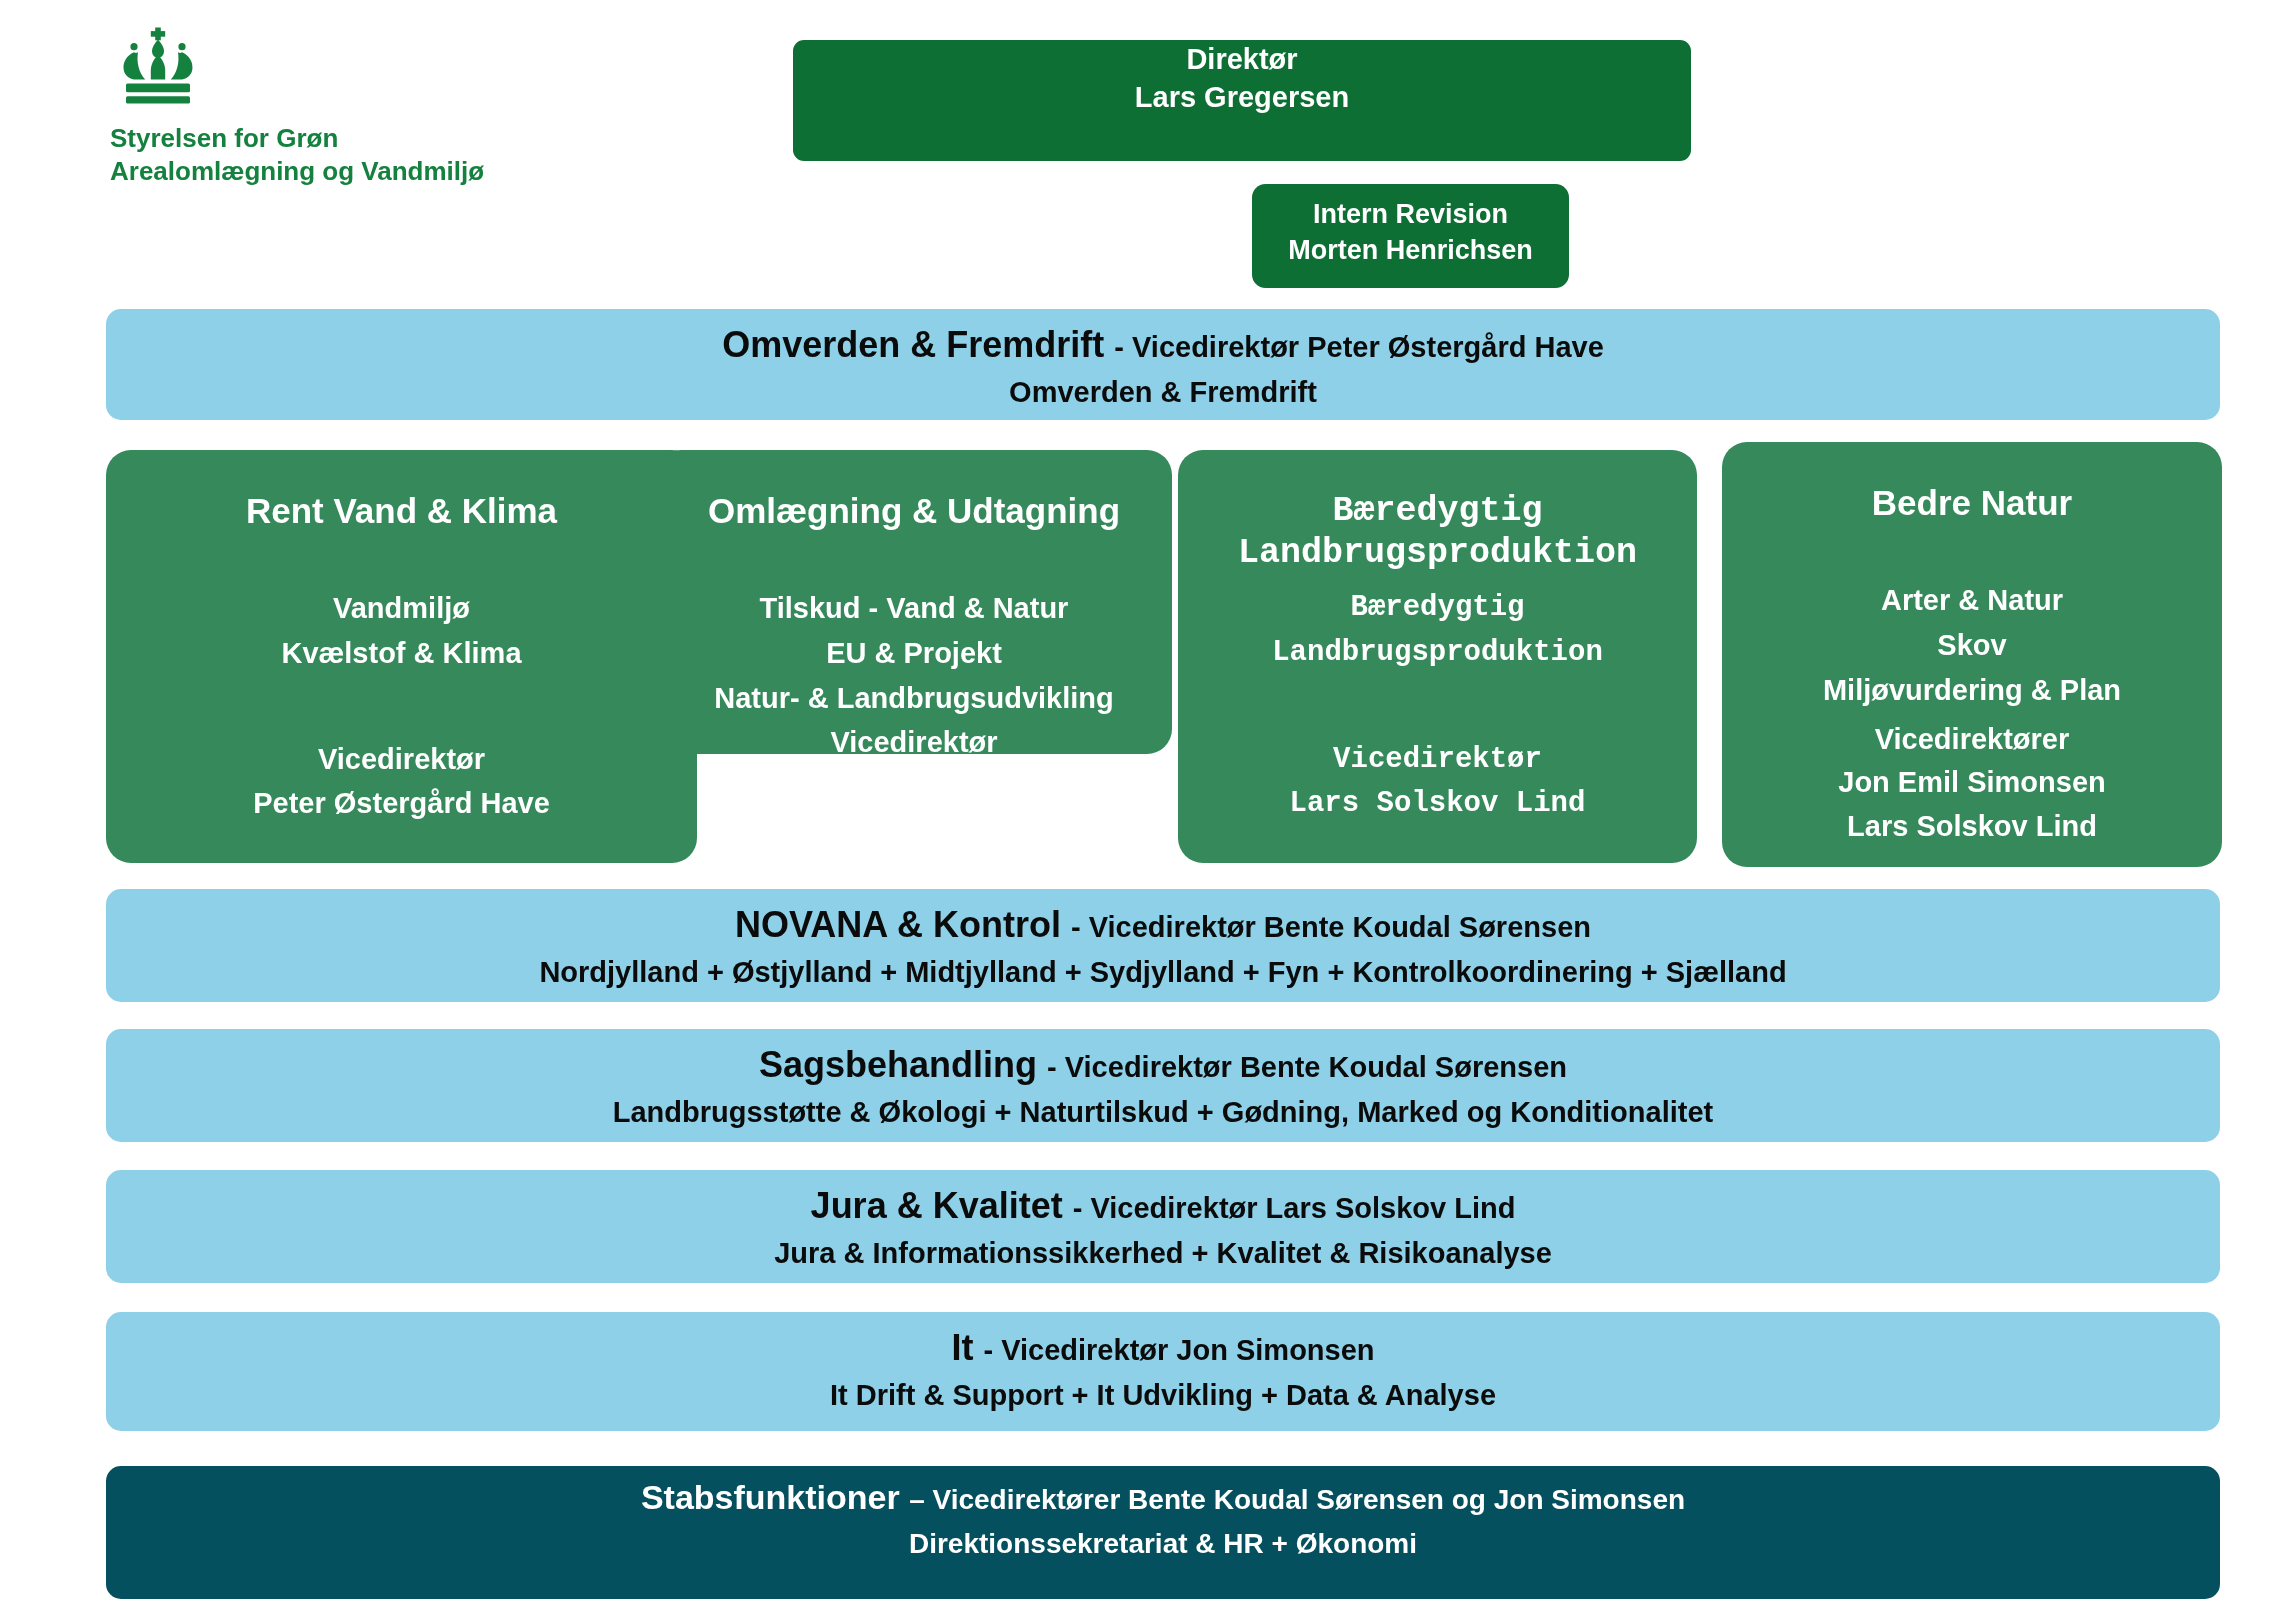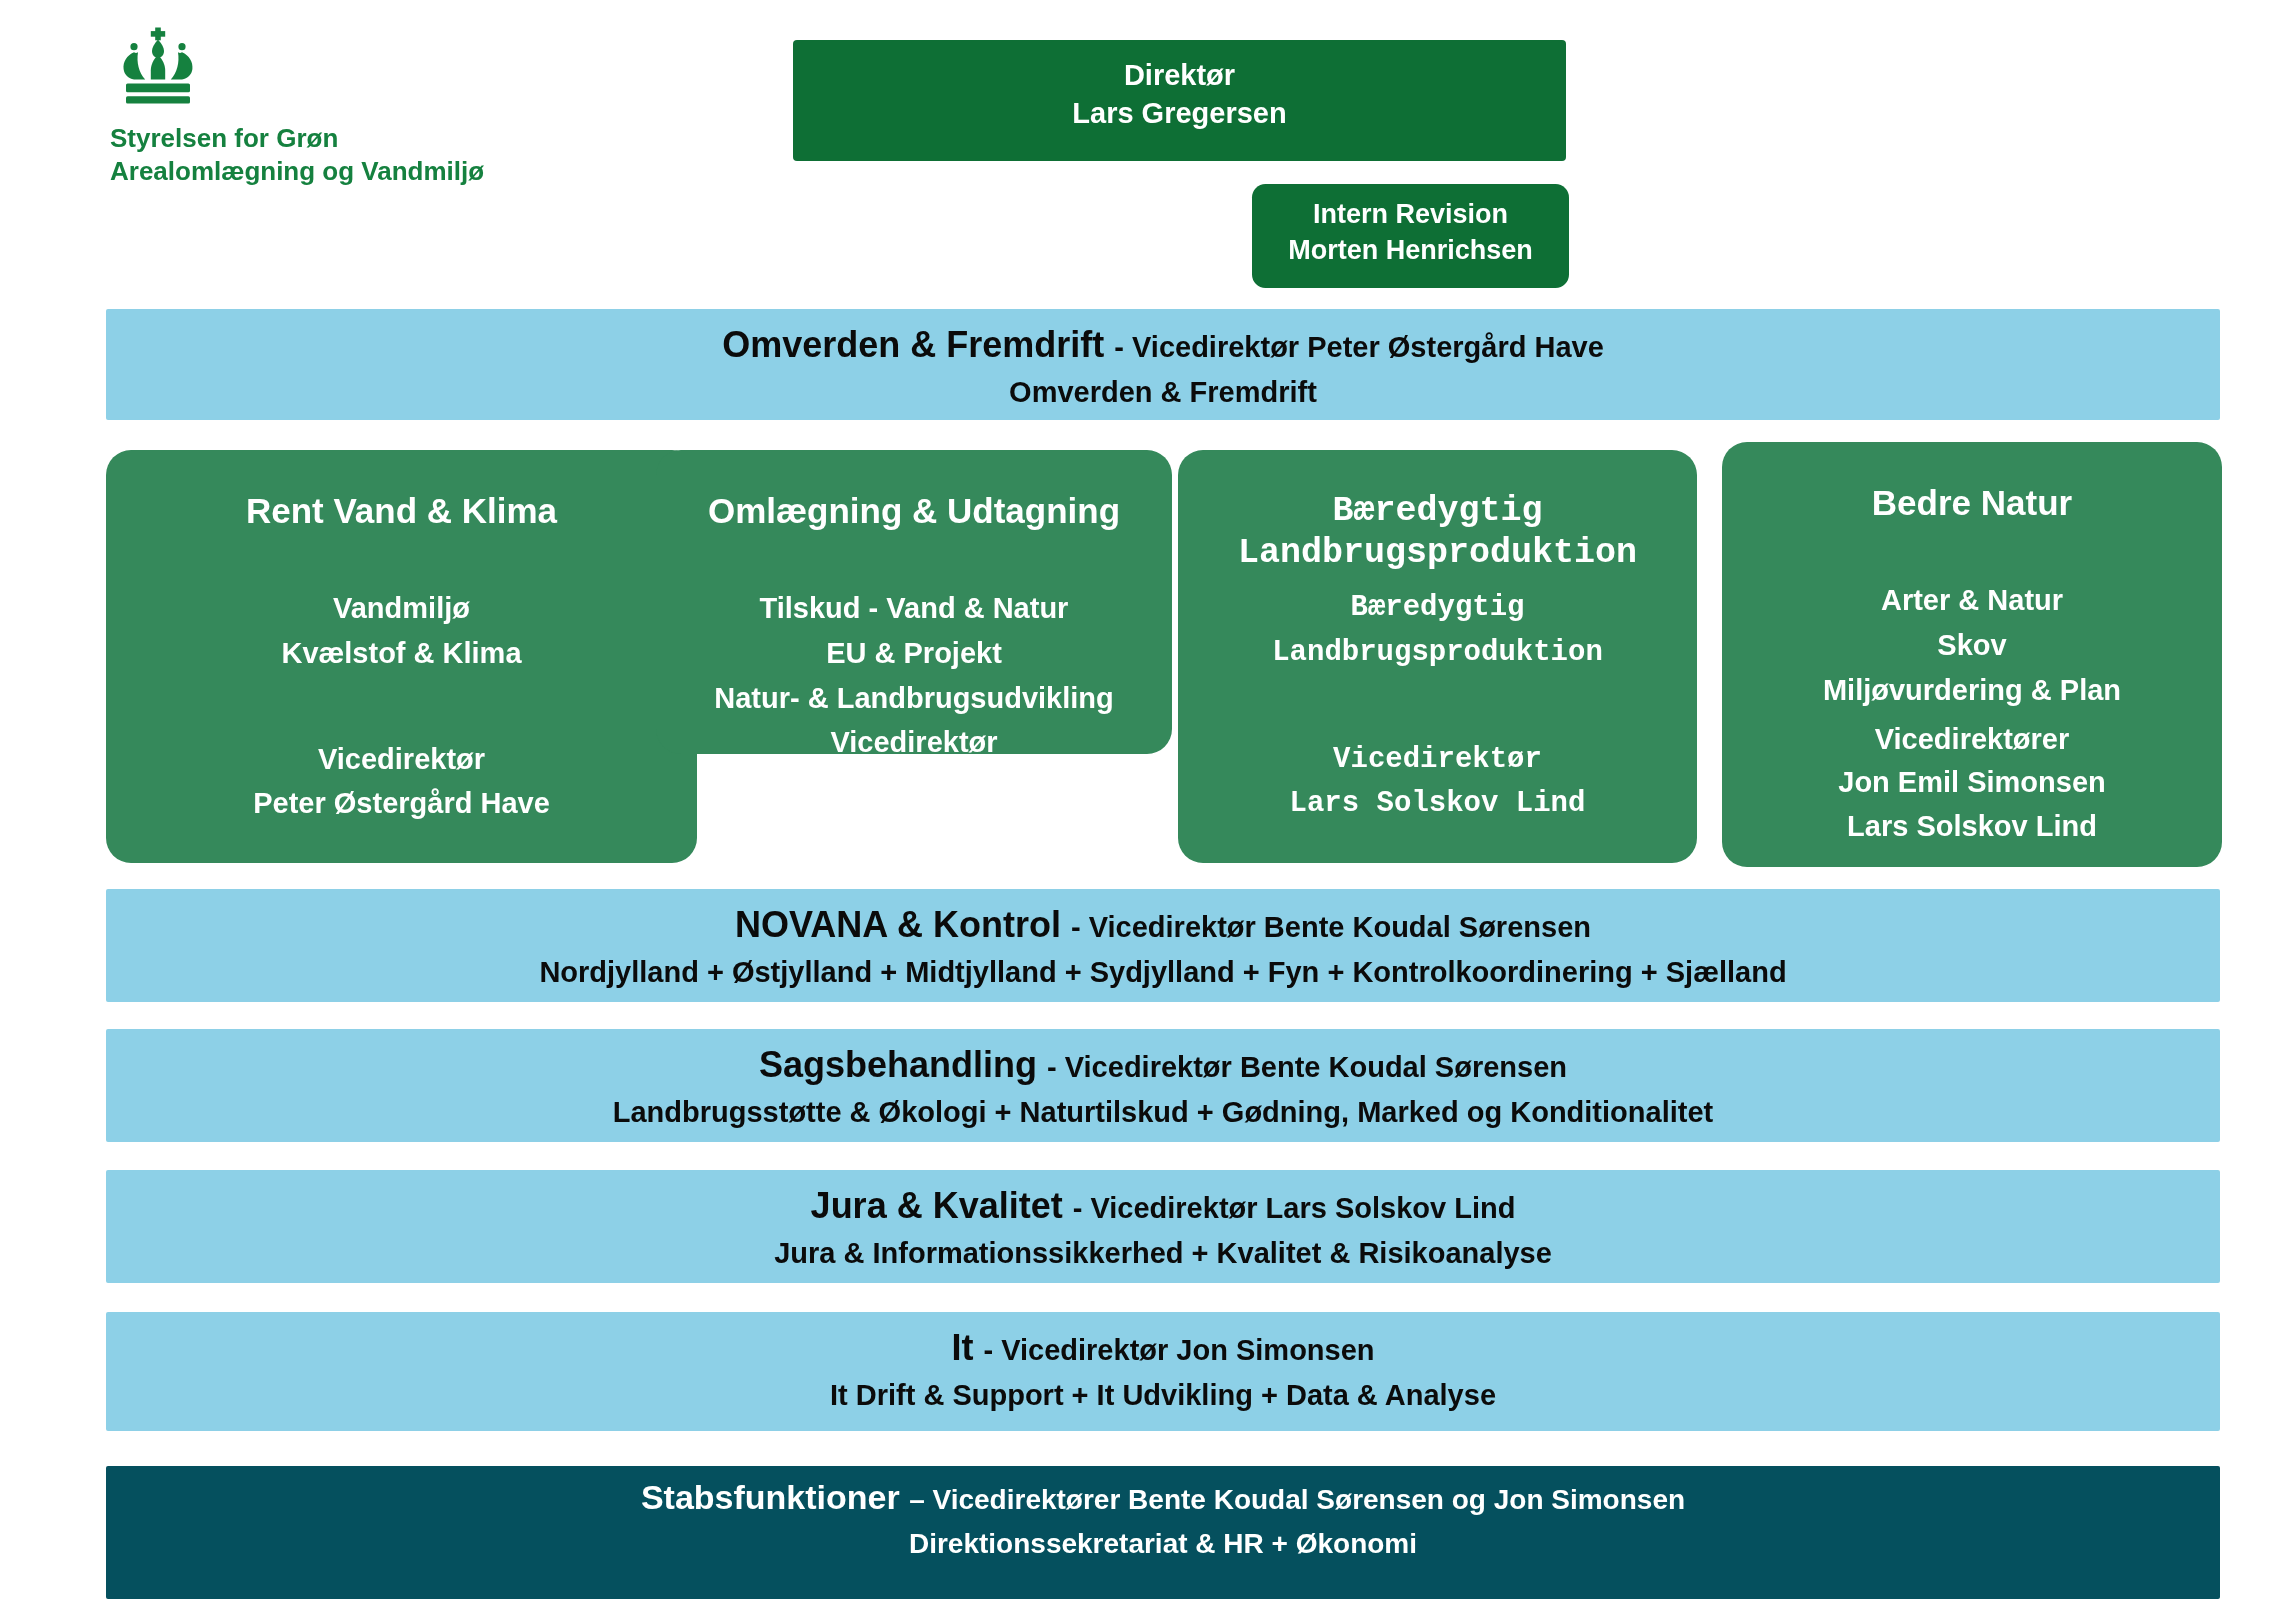--- a/index.html
+++ b/index.html
@@ -20,32 +20,32 @@
   }
   .logo svg { width: 96px; height: 81px; display: inline-block; }
   .logo-text { font-size: 26px; line-height: 1.28; margin-top: 9.6px; }
 
   
   .top-box {
     position: absolute; background: #0e6f35; color: #ffffff;
     text-align: center; box-sizing: border-box;
   }
   .box-direktor {
-    left: 793px; top: 40px; width: 773px; height: 121px;
-    border-radius: 4px; font-size: 29px; line-height: 1.32; padding-top: 16px;
+    left: 793px; top: 40px; width: 898px; height: 121px;
+    border-radius: 11px; font-size: 29px; line-height: 1.32; padding-top: 0;
   }
   .box-intern {
     left: 1252px; top: 184px; width: 317px; height: 104px;
     border-radius: 13.4px; font-size: 27px; line-height: 1.32; padding-top: 13.4px;
   }
 
   
   .bar {
     position: absolute; left: 106px; width: 2114px;
-    border-radius: 2px; text-align: center; box-sizing: border-box;
+    border-radius: 15px; text-align: center; box-sizing: border-box;
   }
   .bar.blue { background: #8dd0e7; color: #0b0b0b; }
   .bar.teal { background: #05505e; color: #ffffff; }
   .bar .l1 { font-size: 36px; line-height: 1.15; padding-top: 15.4px; }
   .bar .l1 .small { font-size: 29px; }
   .bar .l2 { font-size: 29px; line-height: 1.2; margin-top: 9.6px; }
   .bar.teal .l1 { font-size: 34px; padding-top: 12px; }
   .bar.teal .l1 .small { font-size: 28px; }
   .bar.teal .l2 { font-size: 28px; }
 

